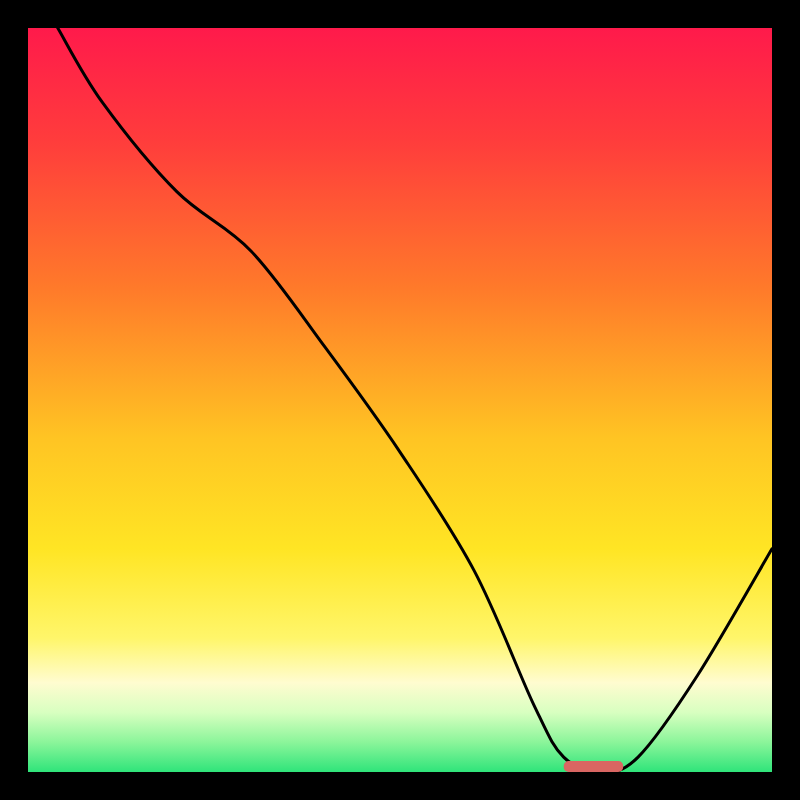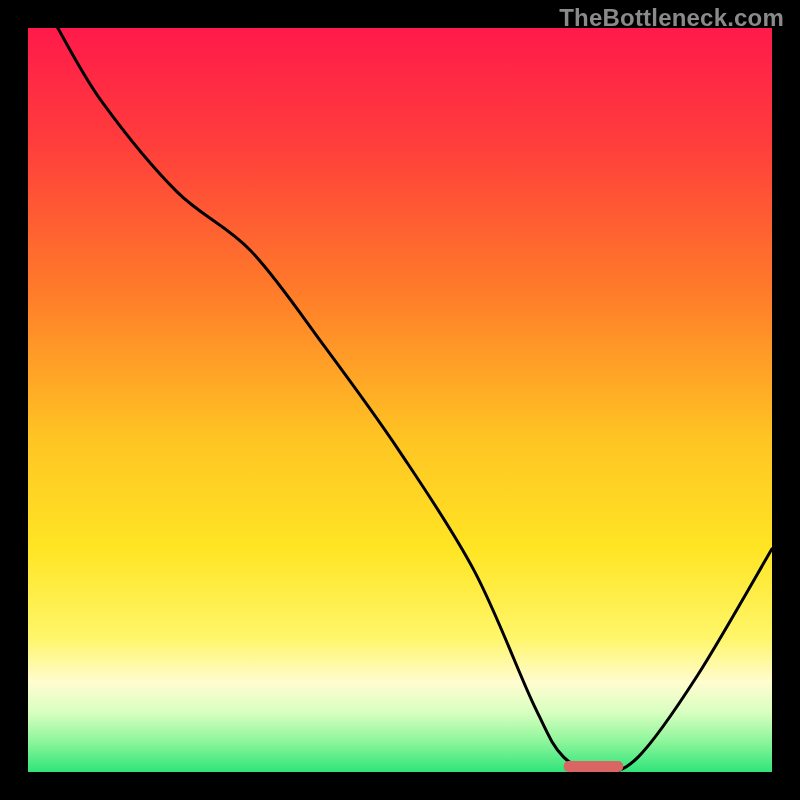--- a/index.html
+++ b/index.html
@@ -29,21 +29,20 @@
   svg {
     position: absolute;
     top: 0;
     left: 0;
   }
 </style>
 </head>
 <body>
 
 <div class="frame">
-  <div class="watermark">TheBottleneck.com</div>
 
   <svg id="chart-svg" width="800" height="800">
     <defs>
       <linearGradient id="bg-grad" x1="0" y1="0" x2="0" y2="1">
           <stop offset="0%" stop-color="#ff1a4b"></stop>
           <stop offset="15%" stop-color="#ff3c3c"></stop>
           <stop offset="35%" stop-color="#ff7a2a"></stop>
           <stop offset="55.00000000000001%" stop-color="#ffc423"></stop>
           <stop offset="70%" stop-color="#ffe524"></stop>
           <stop offset="82%" stop-color="#fff66a"></stop>

